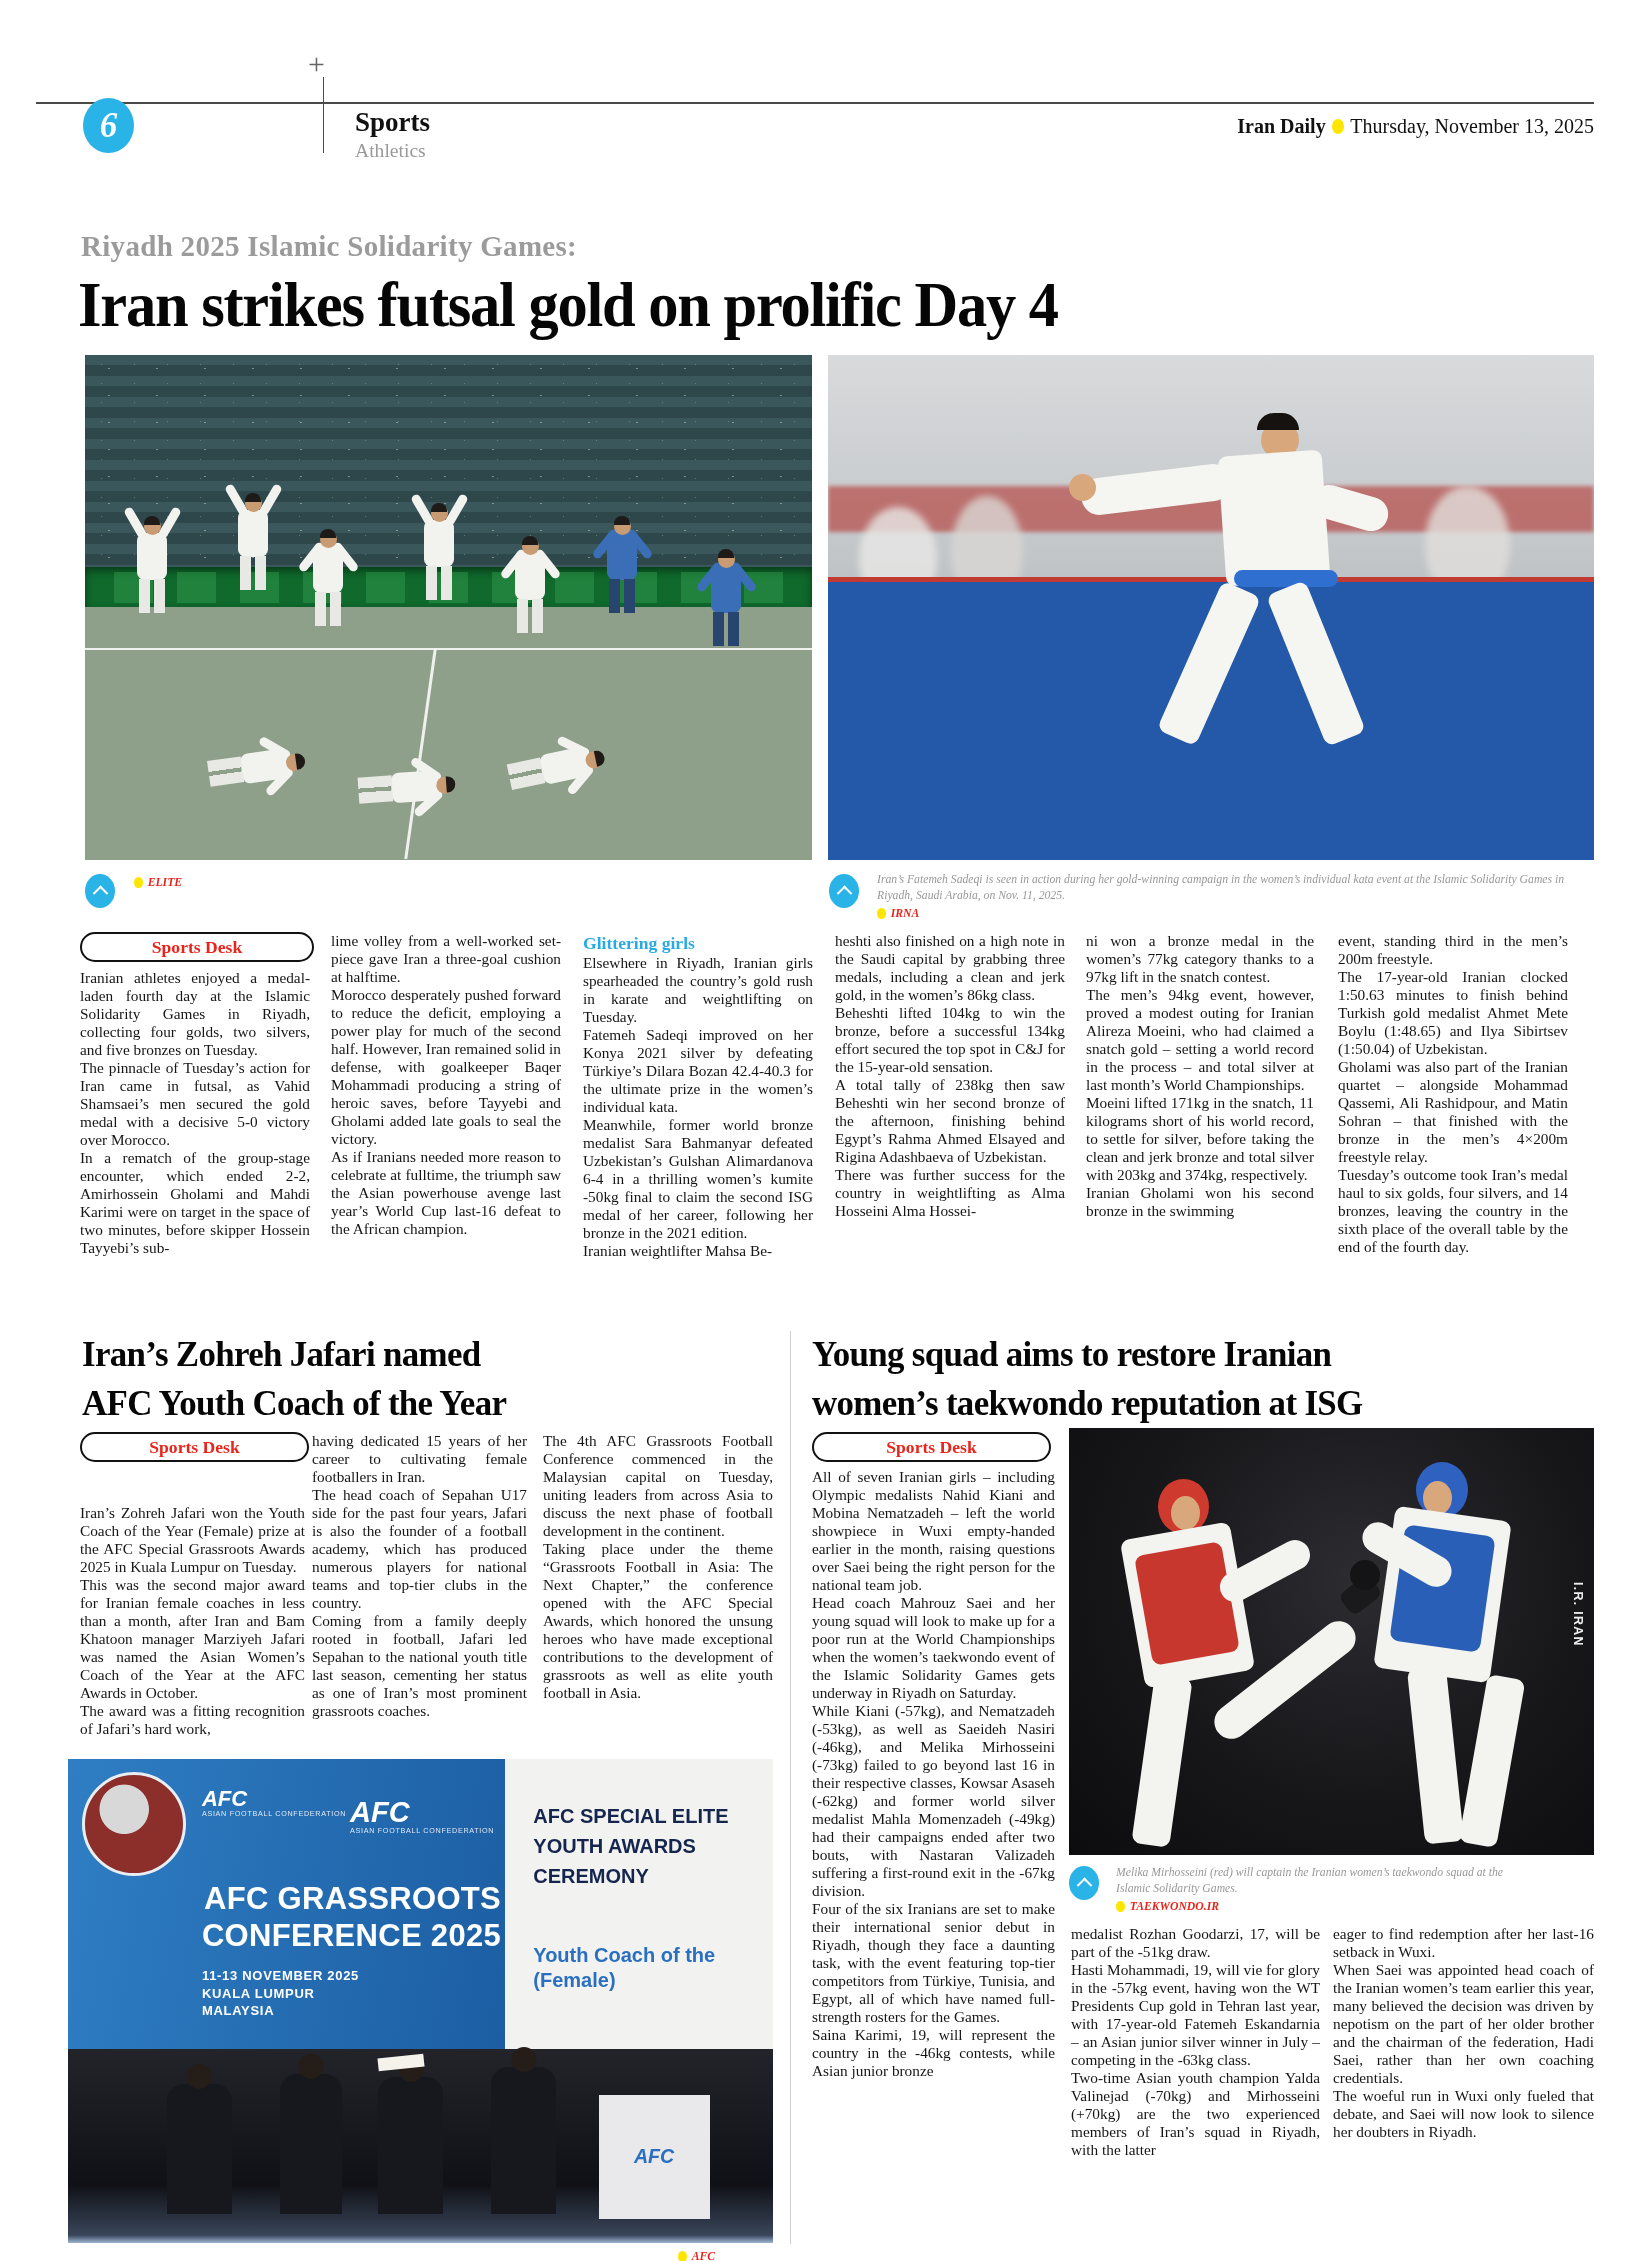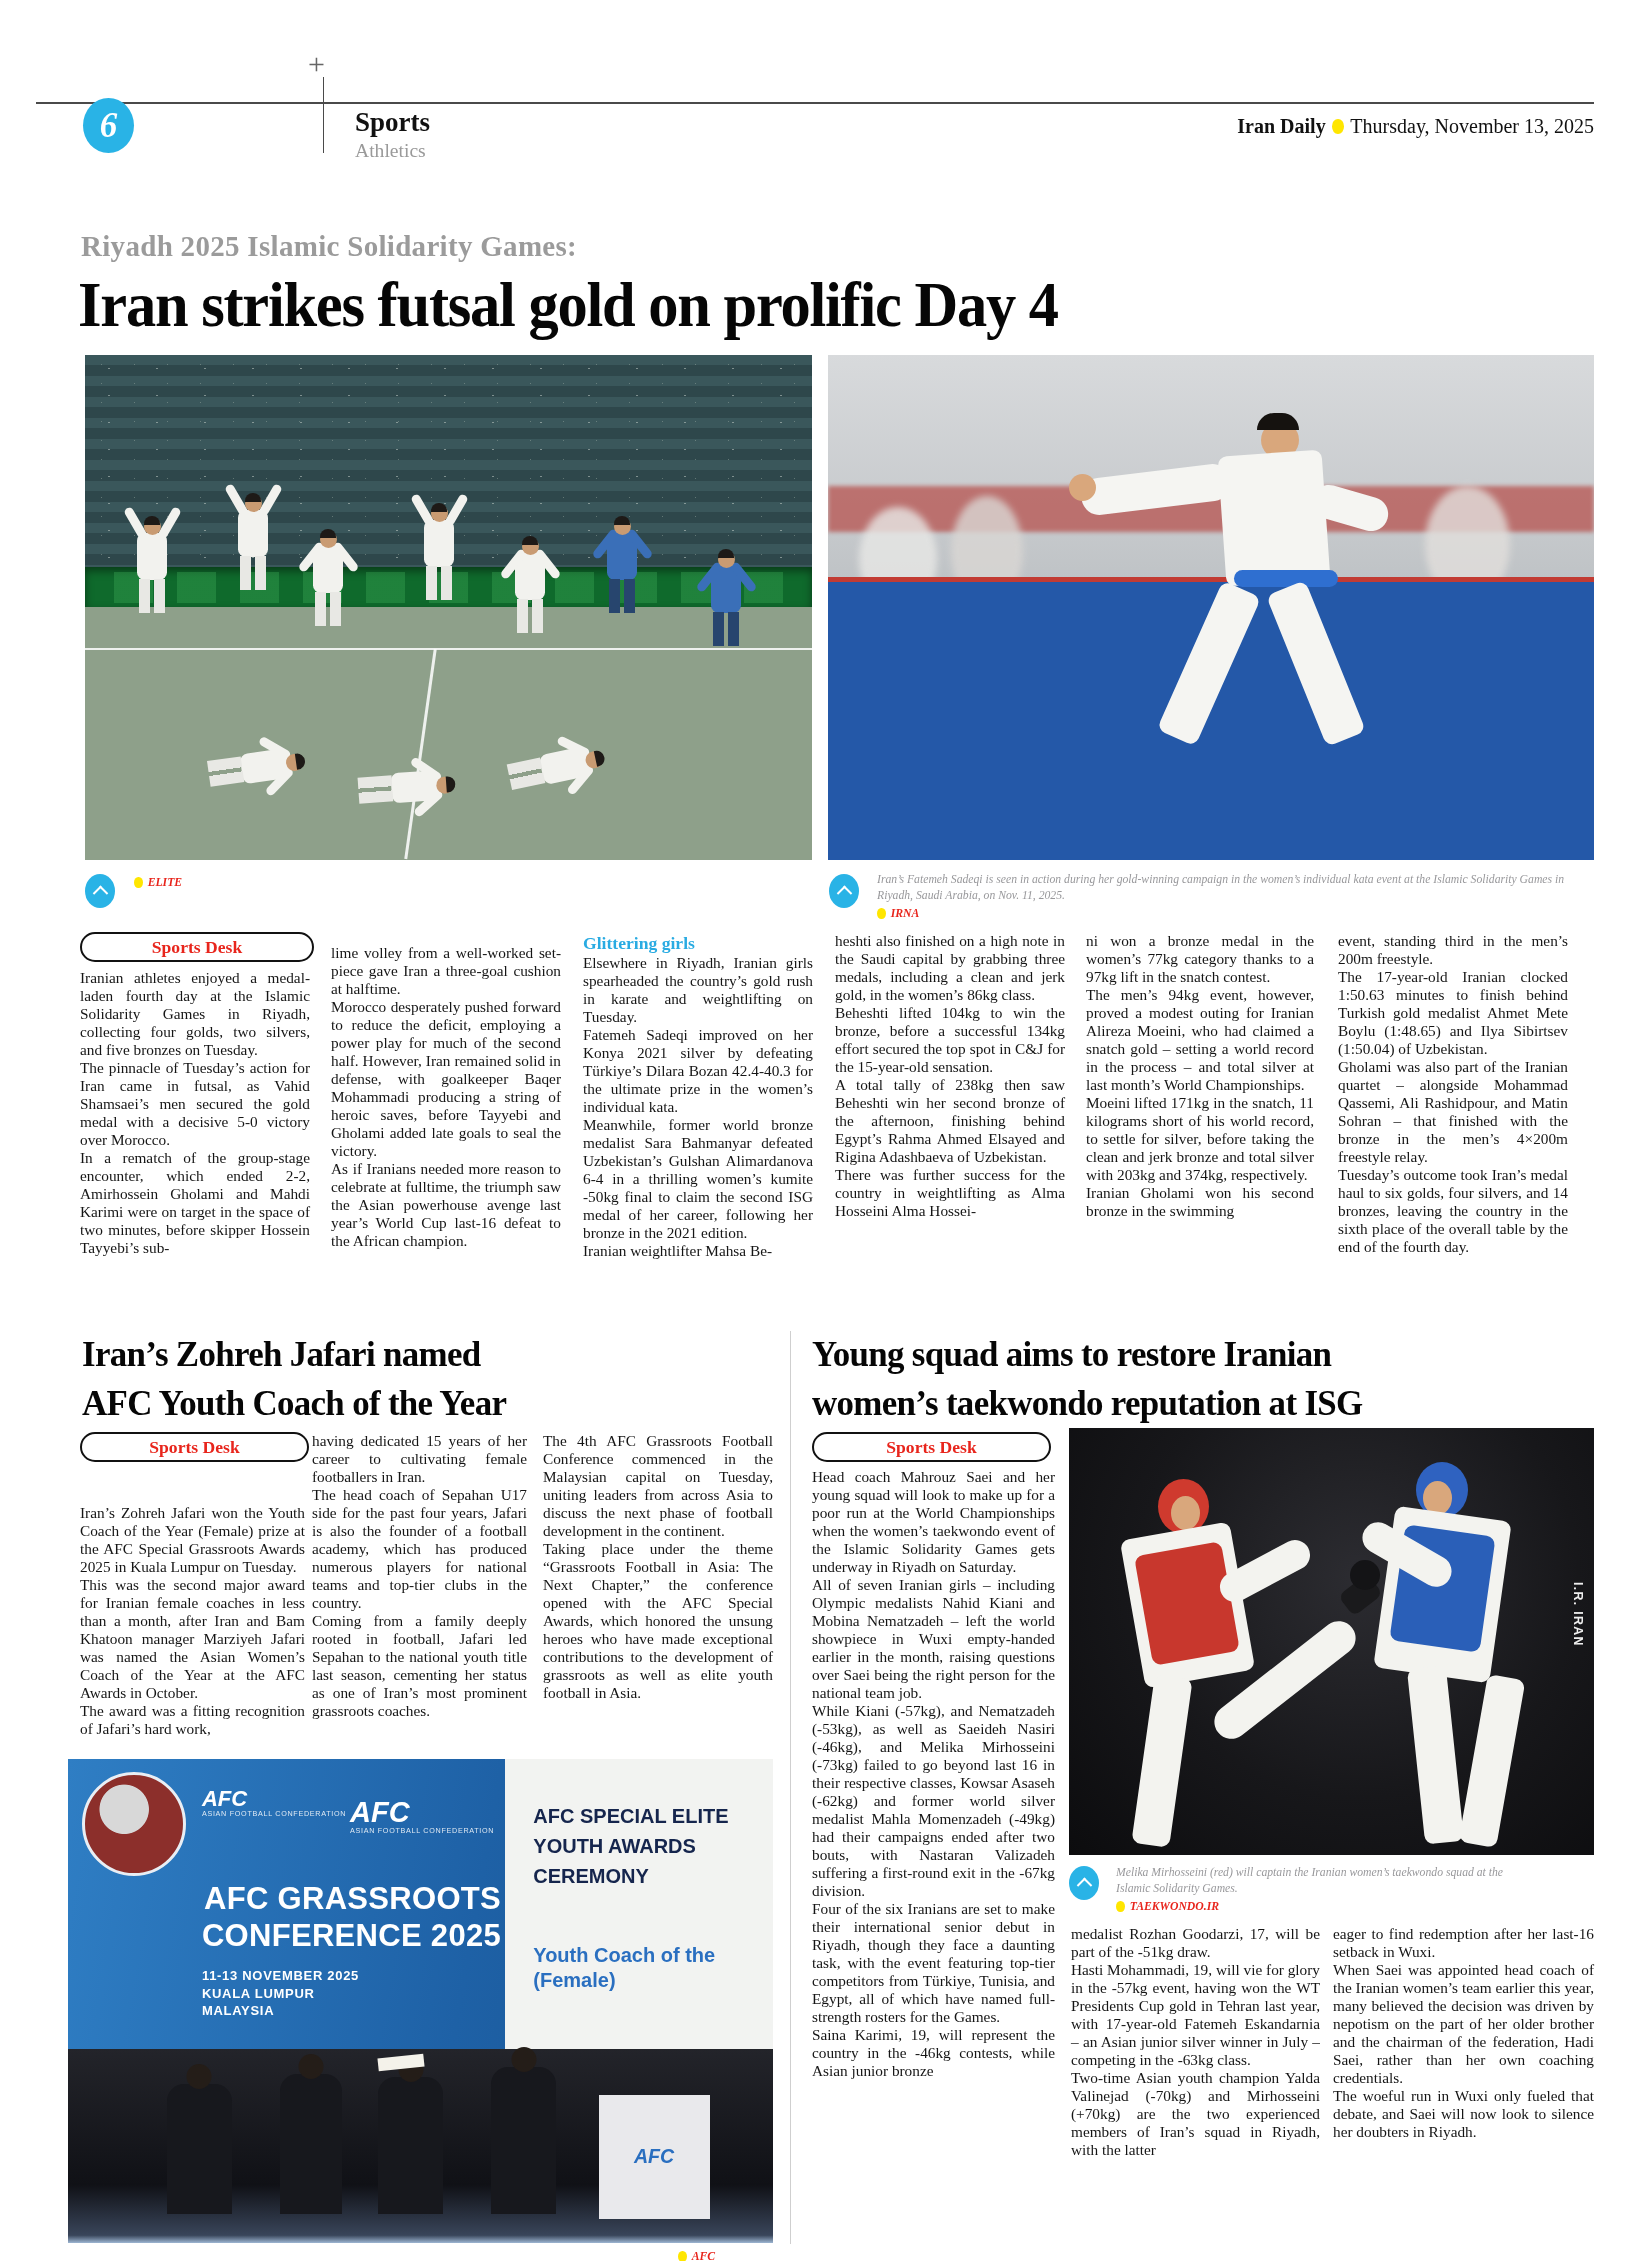--- a/index.html
+++ b/index.html
@@ -258,21 +258,21 @@
   </div>
 
   <div class="abs badge" style="left:80px;top:932px;width:230px;">
     <span>Sports Desk</span>
   </div>
   <div class="abs bodycol" style="left:80px;top:969px;width:230px;">
       <p>Iranian athletes enjoyed a medal-laden fourth day at the Islamic Solidarity Games in Riyadh, collecting four golds, two silvers, and five bronzes on Tuesday.</p>
       <p>The pinnacle of Tuesday’s action for Iran came in futsal, as Vahid Shamsaei’s men secured the gold medal with a decisive 5-0 victory over Morocco.</p>
       <p>In a rematch of the group-stage encounter, which ended 2-2, Amirhossein Gholami and Mahdi Karimi were on target in the space of two minutes, before skipper Hossein Tayyebi’s sub-</p>
     </div>
-  <div class="abs bodycol" style="left:331px;top:932px;width:230px;margin-top:12px;">
+  <div class="abs bodycol" style="left:331px;top:932px;width:230px;">
       <p>lime volley from a well-worked set-piece gave Iran a three-goal cushion at halftime.</p>
       <p>Morocco desperately pushed forward to reduce the deficit, employing a power play for much of the second half. However, Iran remained solid in defense, with goalkeeper Baqer Mohammadi producing a string of heroic saves, before Tayyebi and Gholami added late goals to seal the victory.</p>
       <p>As if Iranians needed more reason to celebrate at fulltime, the triumph saw the Asian powerhouse avenge last year’s World Cup last-16 defeat to the African champion.</p>
     </div>
   <div class="abs bodycol" style="left:583px;top:932px;width:230px;">
     <div class="subhead">Glittering girls</div>
     <div>
         <p>Elsewhere in Riyadh, Iranian girls spearheaded the country’s gold rush in karate and weightlifting on Tuesday.</p>
         <p>Fatemeh Sadeqi improved on her Konya 2021 silver by defeating Türkiye’s Dilara Bozan 42.4-40.3 for the ultimate prize in the women’s individual kata.</p>
         <p>Meanwhile, former world bronze medalist Sara Bahmanyar defeated Uzbekistan’s Gulshan Alimardanova 6-4 in a thrilling women’s kumite -50kg final to claim the second ISG medal of her career, following her bronze in the 2021 edition.</p>
@@ -355,22 +355,22 @@
     <span class="dot small"></span>
     <span class="txt">AFC</span>
   </div>
 
   <div class="abs h2line" style="left:812px;top:1329px;">Young squad aims to restore Iranian</div>
   <div class="abs h2line" style="left:812px;top:1378px;">women’s taekwondo reputation at ISG</div>
   <div class="abs badge" style="left:812px;top:1432px;width:235px;">
     <span>Sports Desk</span>
   </div>
   <div class="abs bodycol" style="left:812px;top:1468px;width:243px;">
+      <p>All of seven Iranian girls – including Olympic medalists Nahid Kiani and Mobina Nematzadeh – left the world showpiece in Wuxi empty-handed earlier in the month, raising questions over Saei being the right person for the national team job.</p>
       <p>Head coach Mahrouz Saei and her young squad will look to make up for a poor run at the World Championships when the women’s taekwondo event of the Islamic Solidarity Games gets underway in Riyadh on Saturday.</p>
-      <p>All of seven Iranian girls – including Olympic medalists Nahid Kiani and Mobina Nematzadeh – left the world showpiece in Wuxi empty-handed earlier in the month, raising questions over Saei being the right person for the national team job.</p>
       <p>While Kiani (-57kg), and Nematzadeh (-53kg), as well as Saeideh Nasiri (-46kg), and Melika Mirhosseini (-73kg) failed to go beyond last 16 in their respective classes, Kowsar Asaseh (-62kg) and former world silver medalist Mahla Momenzadeh (-49kg) had their campaigns ended after two bouts, with Nastaran Valizadeh suffering a first-round exit in the -67kg division.</p>
       <p>Four of the six Iranians are set to make their international senior debut in Riyadh, though they face a daunting task, with the event featuring top-tier competitors from Türkiye, Tunisia, and Egypt, all of which have named full-strength rosters for the Games.</p>
       <p>Saina Karimi, 19, will represent the country in the -46kg contests, while Asian junior bronze</p>
     </div>
 
   <div class="abs photo tkd" style="left:1069px;top:1428px;width:525px;height:427px;">
 
     <div>
       <div class="t-part" style="left:17%;top:12%;width:51px;height:55px;border-radius:50%;background:#cf3a2e;"></div>
       <div class="t-part" style="left:19.5%;top:16%;width:29px;height:34px;border-radius:50%;background:#d9a77c;"></div>

